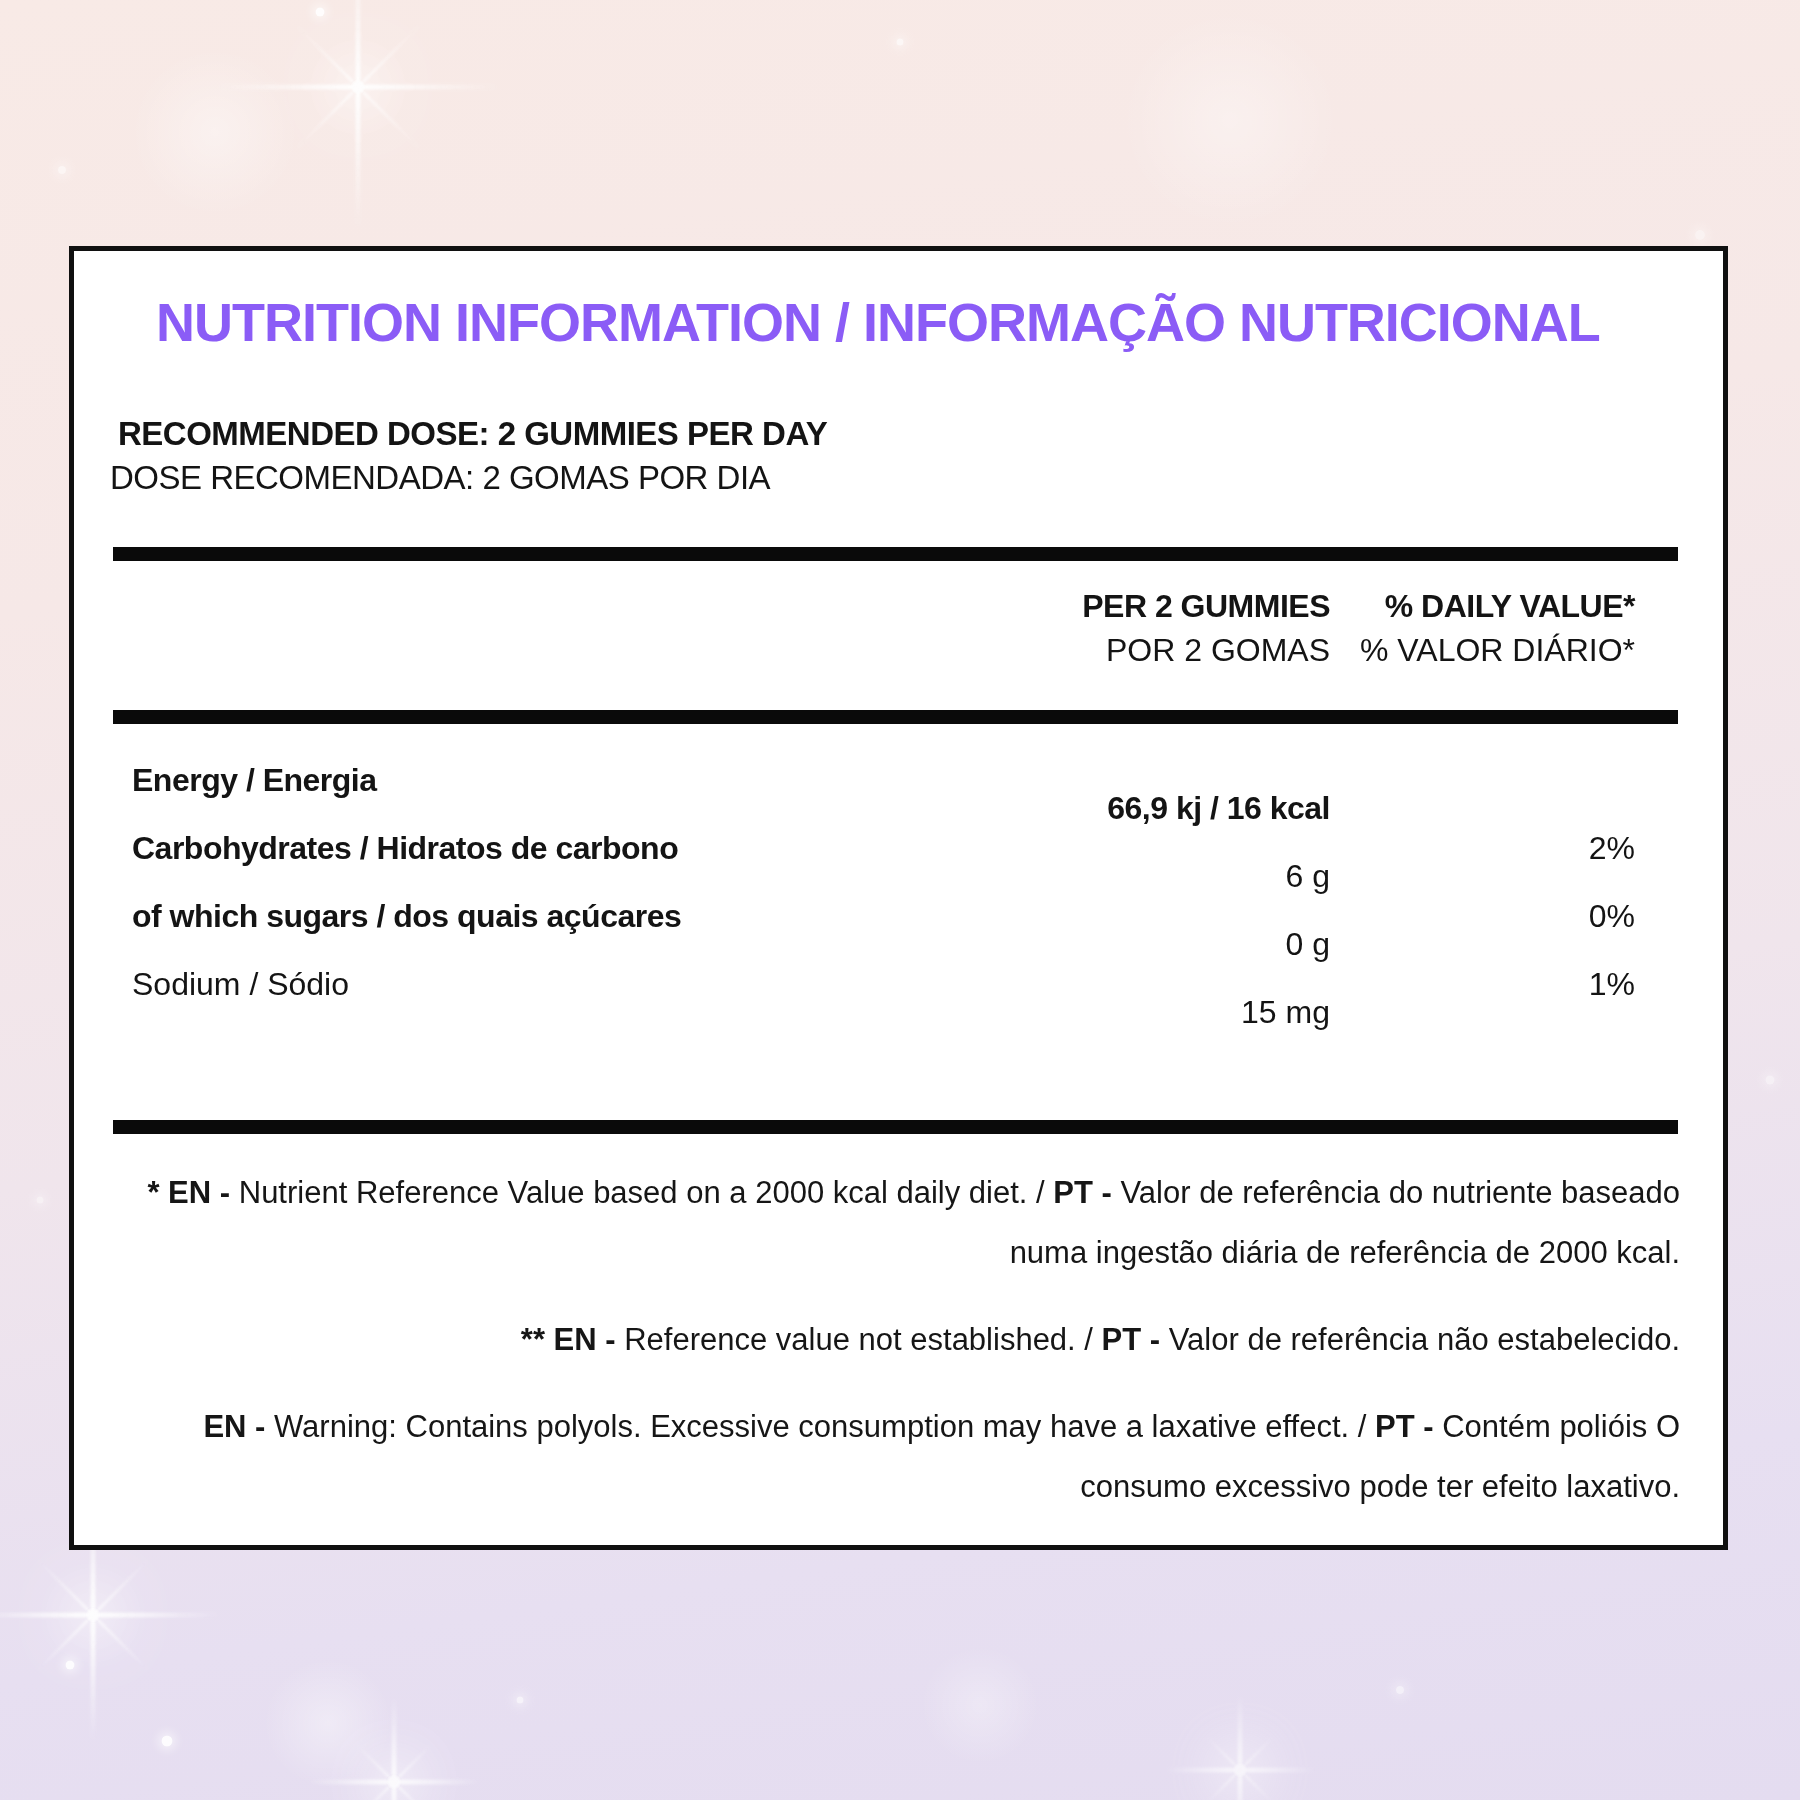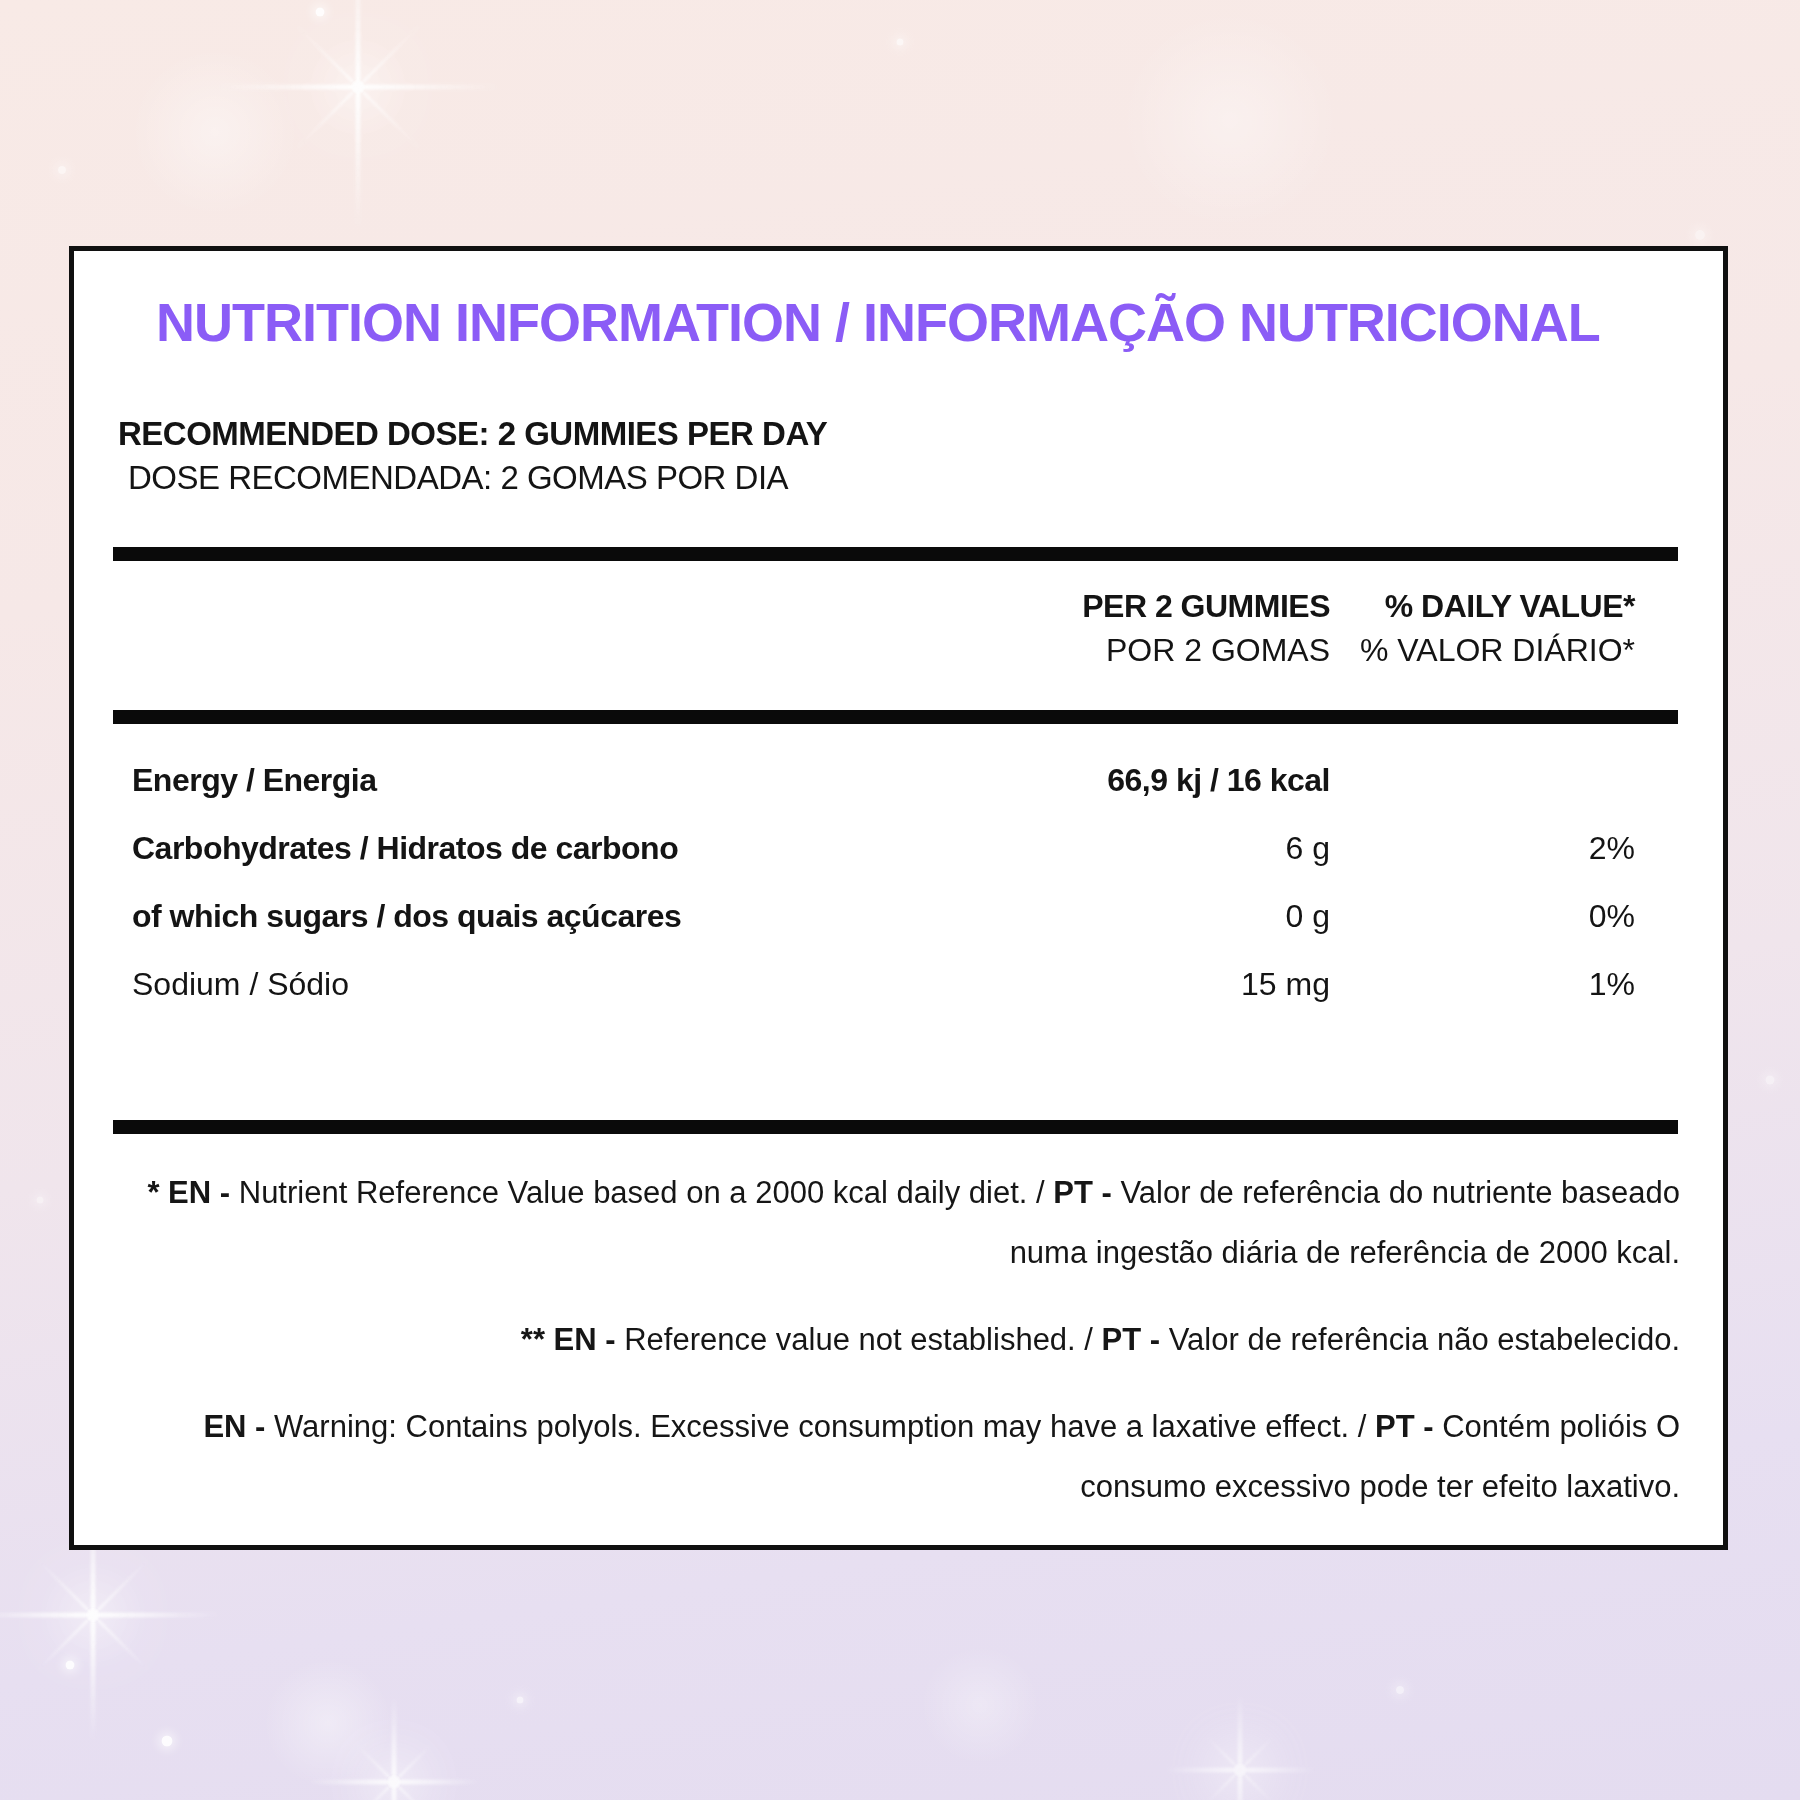--- a/index.html
+++ b/index.html
@@ -36,39 +36,39 @@
   
   .panel{
     position:absolute;left:69px;top:246px;width:1649px;height:1294px;
     border:5px solid #101010;background:#ffffff;color:#141414;
   }
   .title{
     position:absolute;left:82px;top:40px;
     font-size:54px;font-weight:800;letter-spacing:-1px;color:#8b5cf6;white-space:nowrap;
   }
   .dose-en{position:absolute;left:44px;top:164px;font-size:33px;font-weight:800;letter-spacing:-.5px;white-space:nowrap;}
-  .dose-pt{position:absolute;left:54px;top:208px;font-size:33px;font-weight:400;letter-spacing:-.5px;white-space:nowrap;}
+  .dose-pt{position:absolute;left:36px;top:208px;font-size:33px;font-weight:400;letter-spacing:-.5px;white-space:nowrap;}
 
   .bar{position:absolute;left:39px;width:1565px;height:14px;background:#0a0a0a;}
   .bar.b1{top:296px;}
   .bar.b2{top:459px;}
   .bar.b3{top:869px;}
 
   .hdr-row{position:absolute;left:39px;width:1565px;height:42px;font-size:32px;}
   .hdr-row span{position:absolute;top:0;line-height:42px;white-space:nowrap;}
   .hdr-row .amount{right:348px;text-align:center;}
   .hdr-row .dv{right:43px;}
   .hdr-row.r1{top:334px;font-weight:800;letter-spacing:-.5px;}
   .hdr-row.r2{top:378px;font-weight:400;}
 
   .rows{position:absolute;left:39px;top:495px;width:1565px;}
   .t-row{position:relative;height:68px;font-size:32px;}
   .t-row span{position:absolute;top:50%;transform:translateY(-50%);white-space:nowrap;}
   .t-row .t-label{left:19px;}
-  .t-row .t-amount{right:348px;}
+  .t-row .t-amount{right:348px;margin-top:28px;}
   .t-row .t-dv{right:43px;}
   .t-row .bold{font-weight:800;letter-spacing:-.5px;}
 
   .footnotes{position:absolute;left:44px;top:912px;width:1562px;font-size:31px;line-height:60px;color:#161616;text-align:right;}
   .footnotes p{margin:0 0 27px 0;}
   .footnotes b{font-weight:800;}
 </style>
 </head>
 <body>
 

